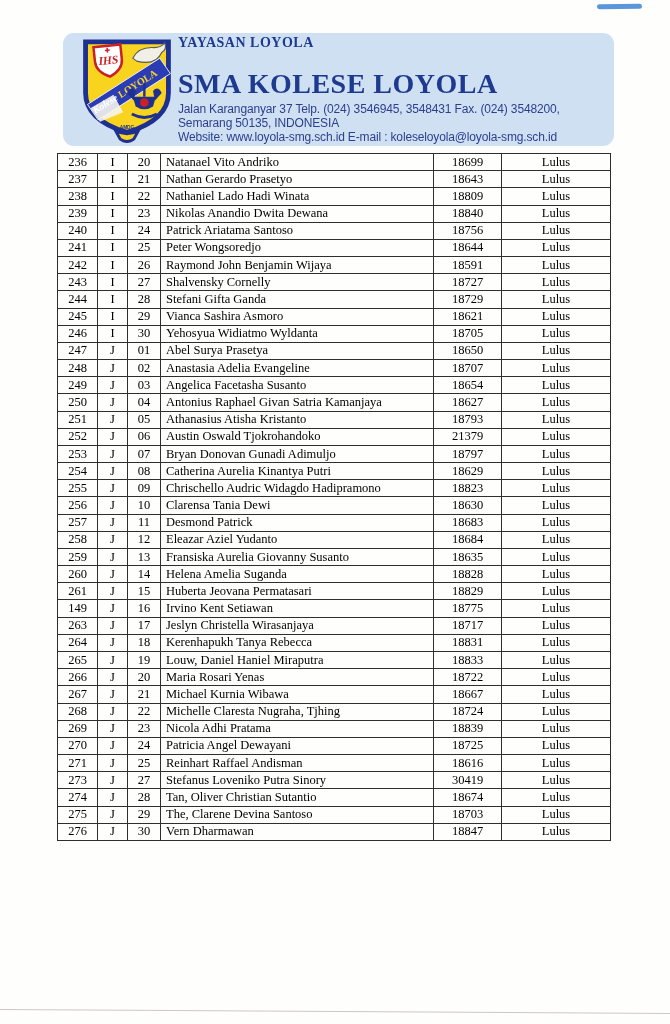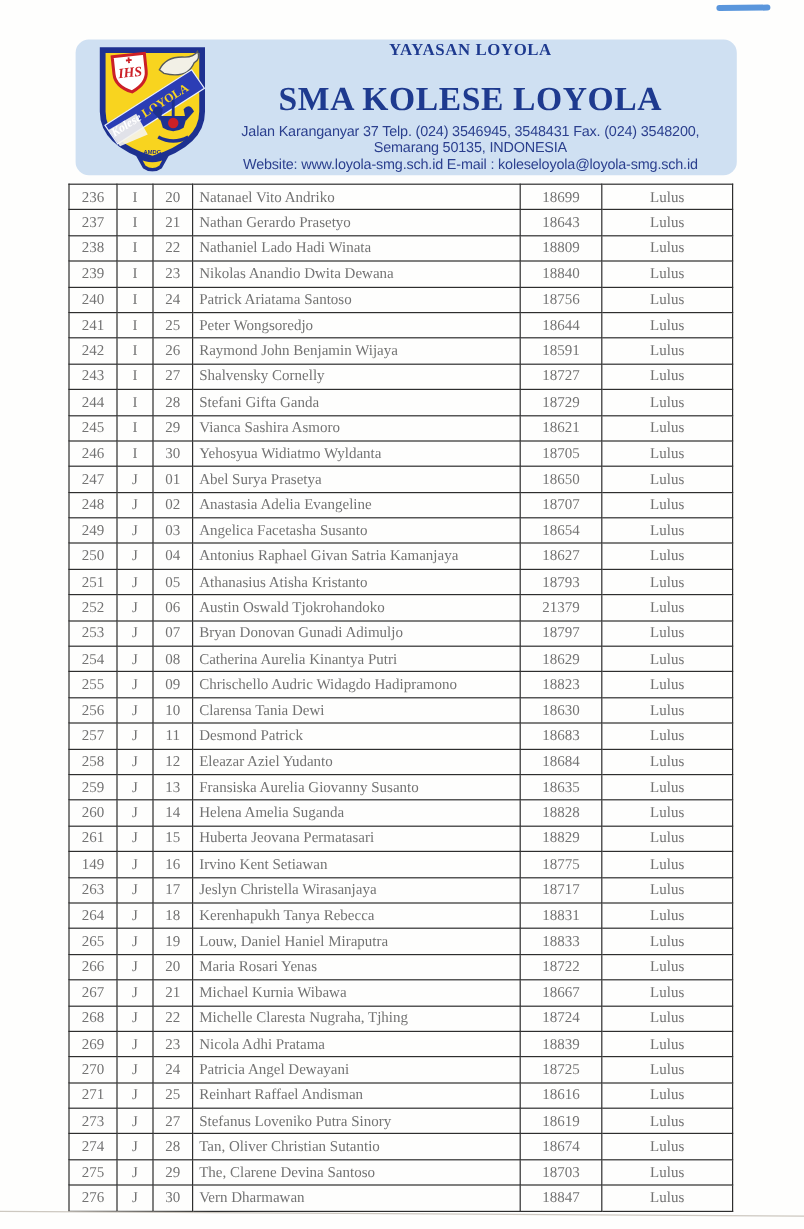--- a/index.html
+++ b/index.html
@@ -16,40 +16,40 @@
     background:#3d84d6;border-radius:3px;opacity:.85;transform:rotate(-.5deg);
   }
 
   
   .letterhead{
     position:absolute;left:63px;top:33px;width:551px;height:113px;
     background:#cfe0f2;border-radius:11px;
     display:flex;align-items:center;
   }
   .crest-wrap{flex:0 0 auto;margin-left:13px;width:102px;height:106px;}
-  .head-text{flex:1 1 auto;text-align:center;color:#1e3a8f;padding-right:8px;}
+  .head-text{flex:1 1 auto;text-align:left;color:#1e3a8f;padding-right:8px;}
   .org{
     font-weight:bold;font-size:14px;letter-spacing:.5px;line-height:17px;
   }
   .school{
     font-weight:bold;font-size:28px;letter-spacing:.5px;line-height:31px;
     margin-top:17px;
   }
   .addr,.contact{
     font-family:"Liberation Sans", sans-serif;
     font-size:12px;line-height:13.5px;color:#2b3f8e;
     letter-spacing:-0.15px;margin-top:1px;
   }
   .addr{margin-top:4px;}
 
   
   table.results{
-    position:absolute;left:57px;top:153px;width:553px;height:857px;
+    position:absolute;left:57px;top:153px;width:553px;height:688px;
     border-collapse:collapse;table-layout:fixed;
-    font-size:12.5px;color:#737373;
+    font-size:12.5px;color:#000000;
   }
   table.results td{
     border:1.4px solid #2e2e2e;
     text-align:center;vertical-align:middle;
     padding:0;white-space:nowrap;overflow:hidden;
   }
   table.results td.name{
     text-align:left;padding-left:5px;
   }
 
@@ -403,21 +403,21 @@
           <td>25</td>
           <td class="name">Reinhart Raffael Andisman</td>
           <td>18616</td>
           <td>Lulus</td>
         </tr>
         <tr>
           <td>273</td>
           <td>J</td>
           <td>27</td>
           <td class="name">Stefanus Loveniko Putra Sinory</td>
-          <td>18619</td>
+          <td>30419</td>
           <td>Lulus</td>
         </tr>
         <tr>
           <td>274</td>
           <td>J</td>
           <td>28</td>
           <td class="name">Tan, Oliver Christian Sutantio</td>
           <td>18674</td>
           <td>Lulus</td>
         </tr>

